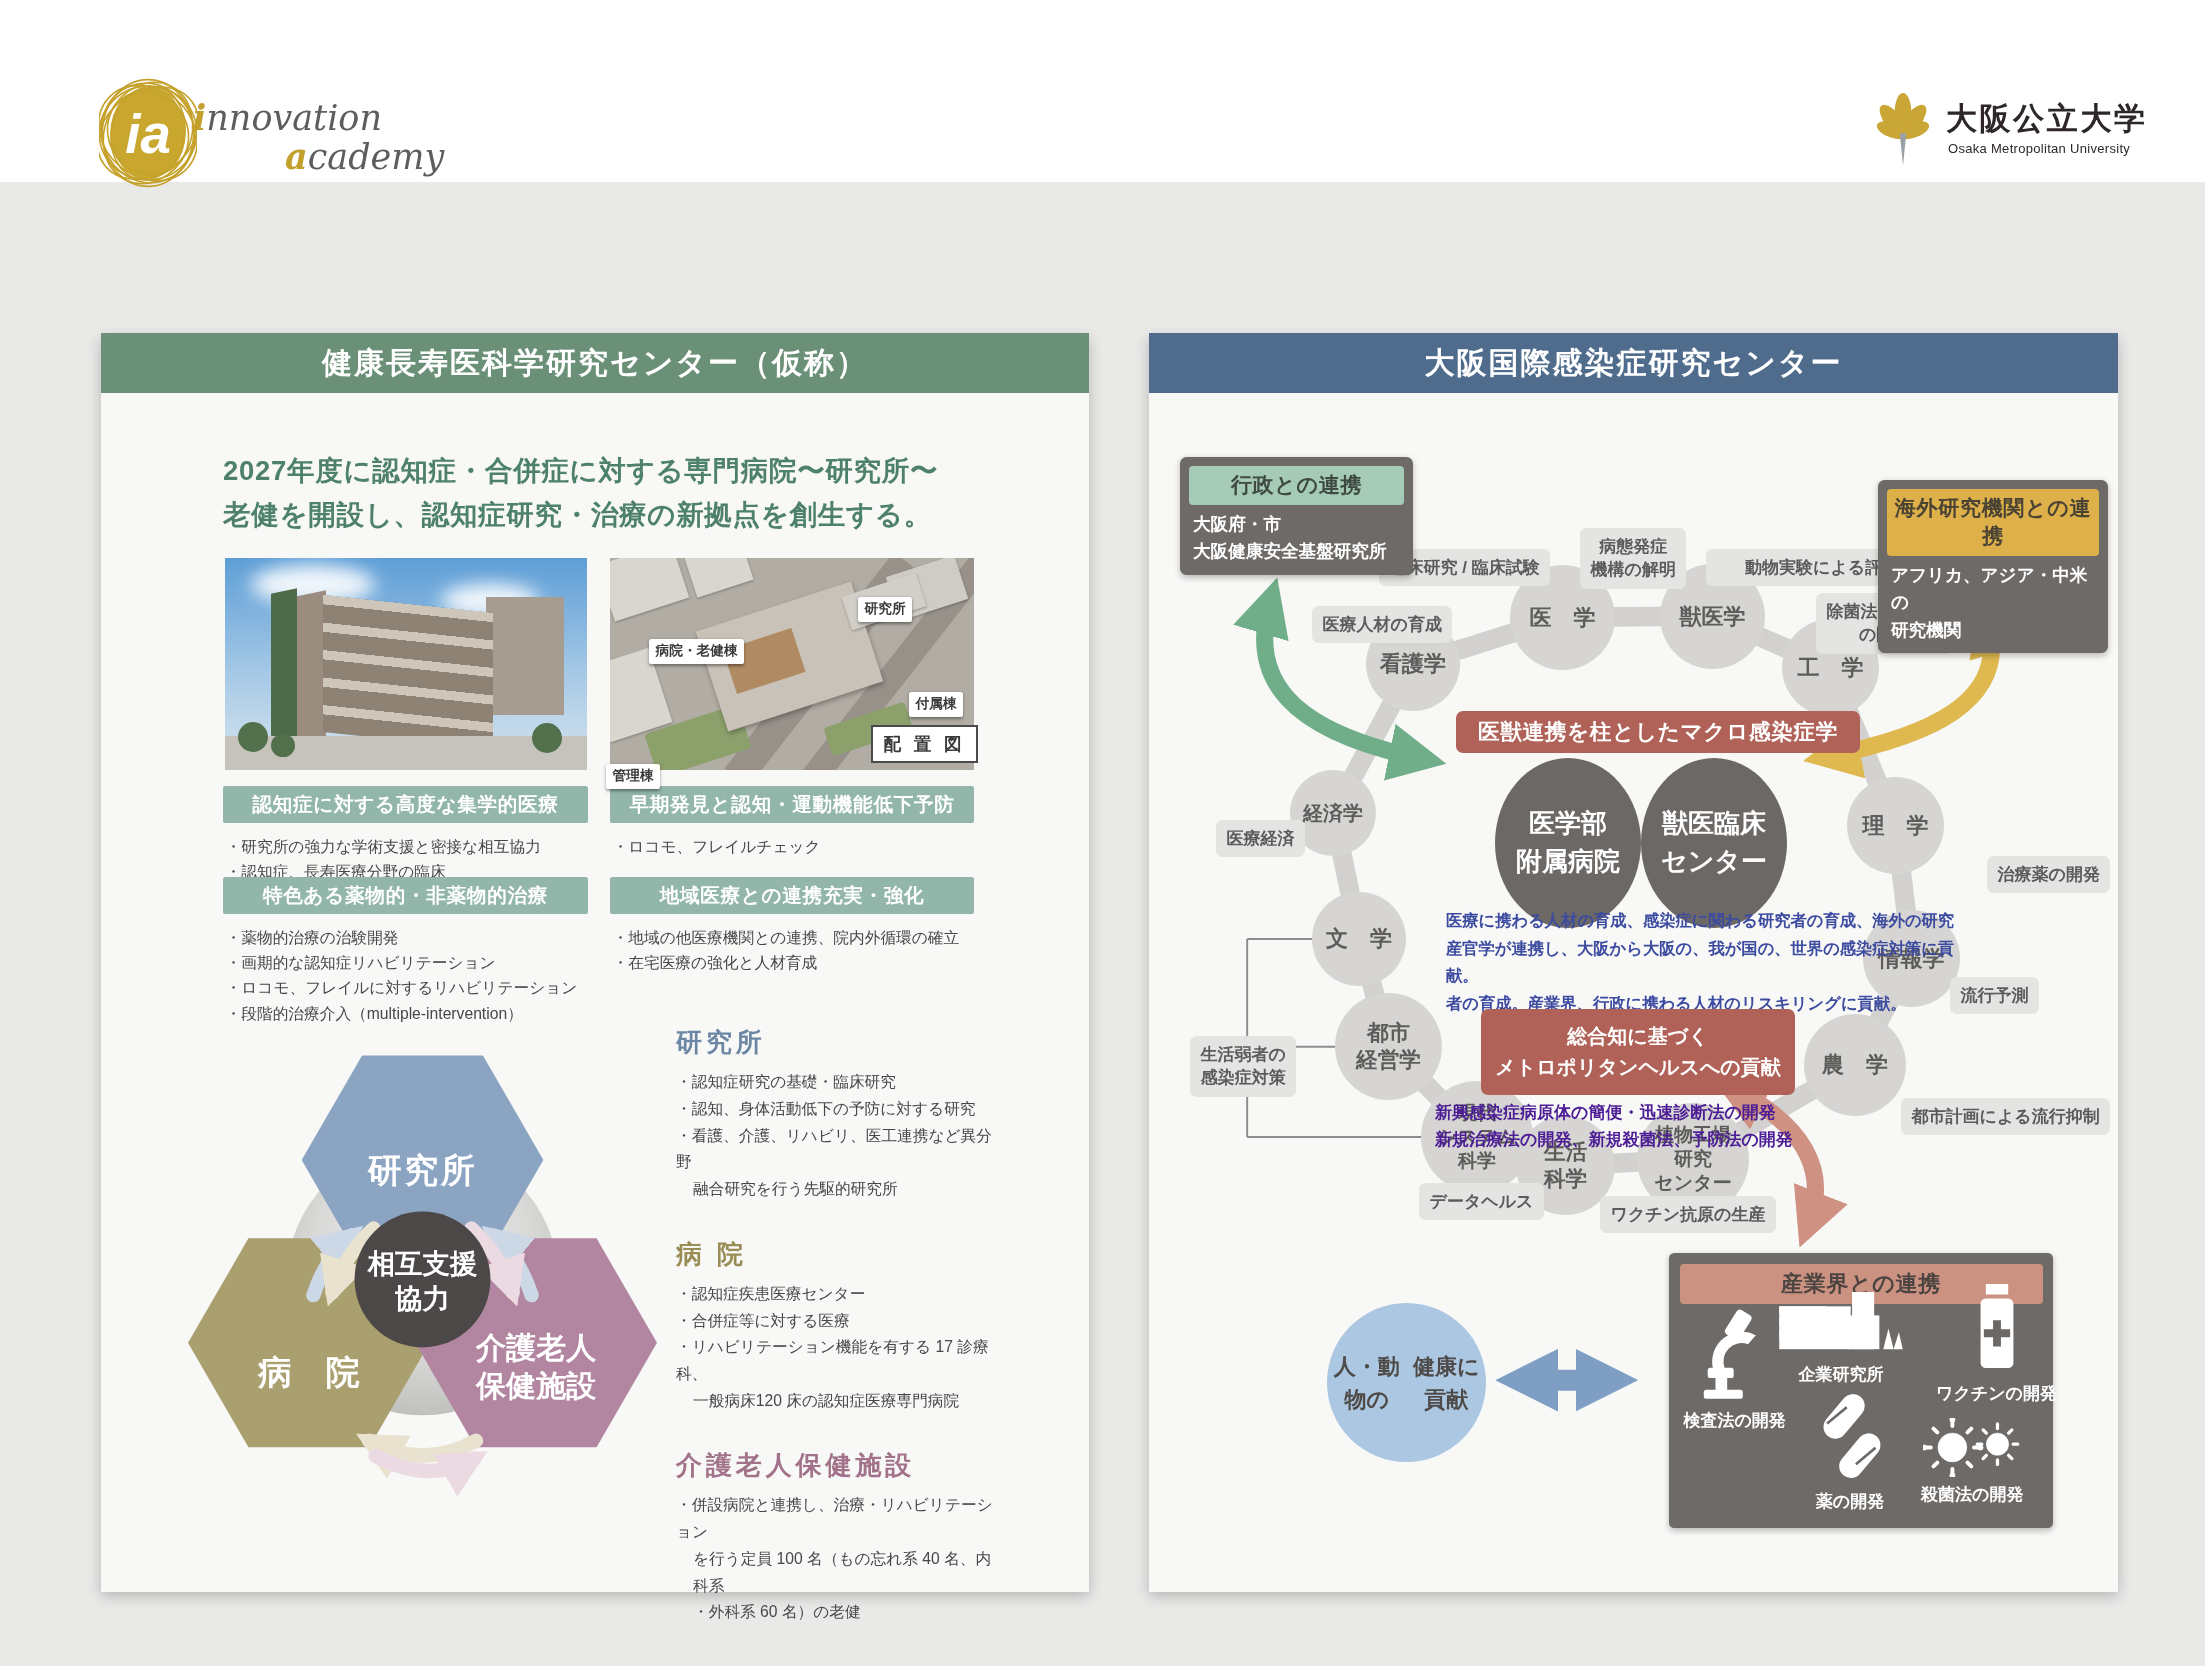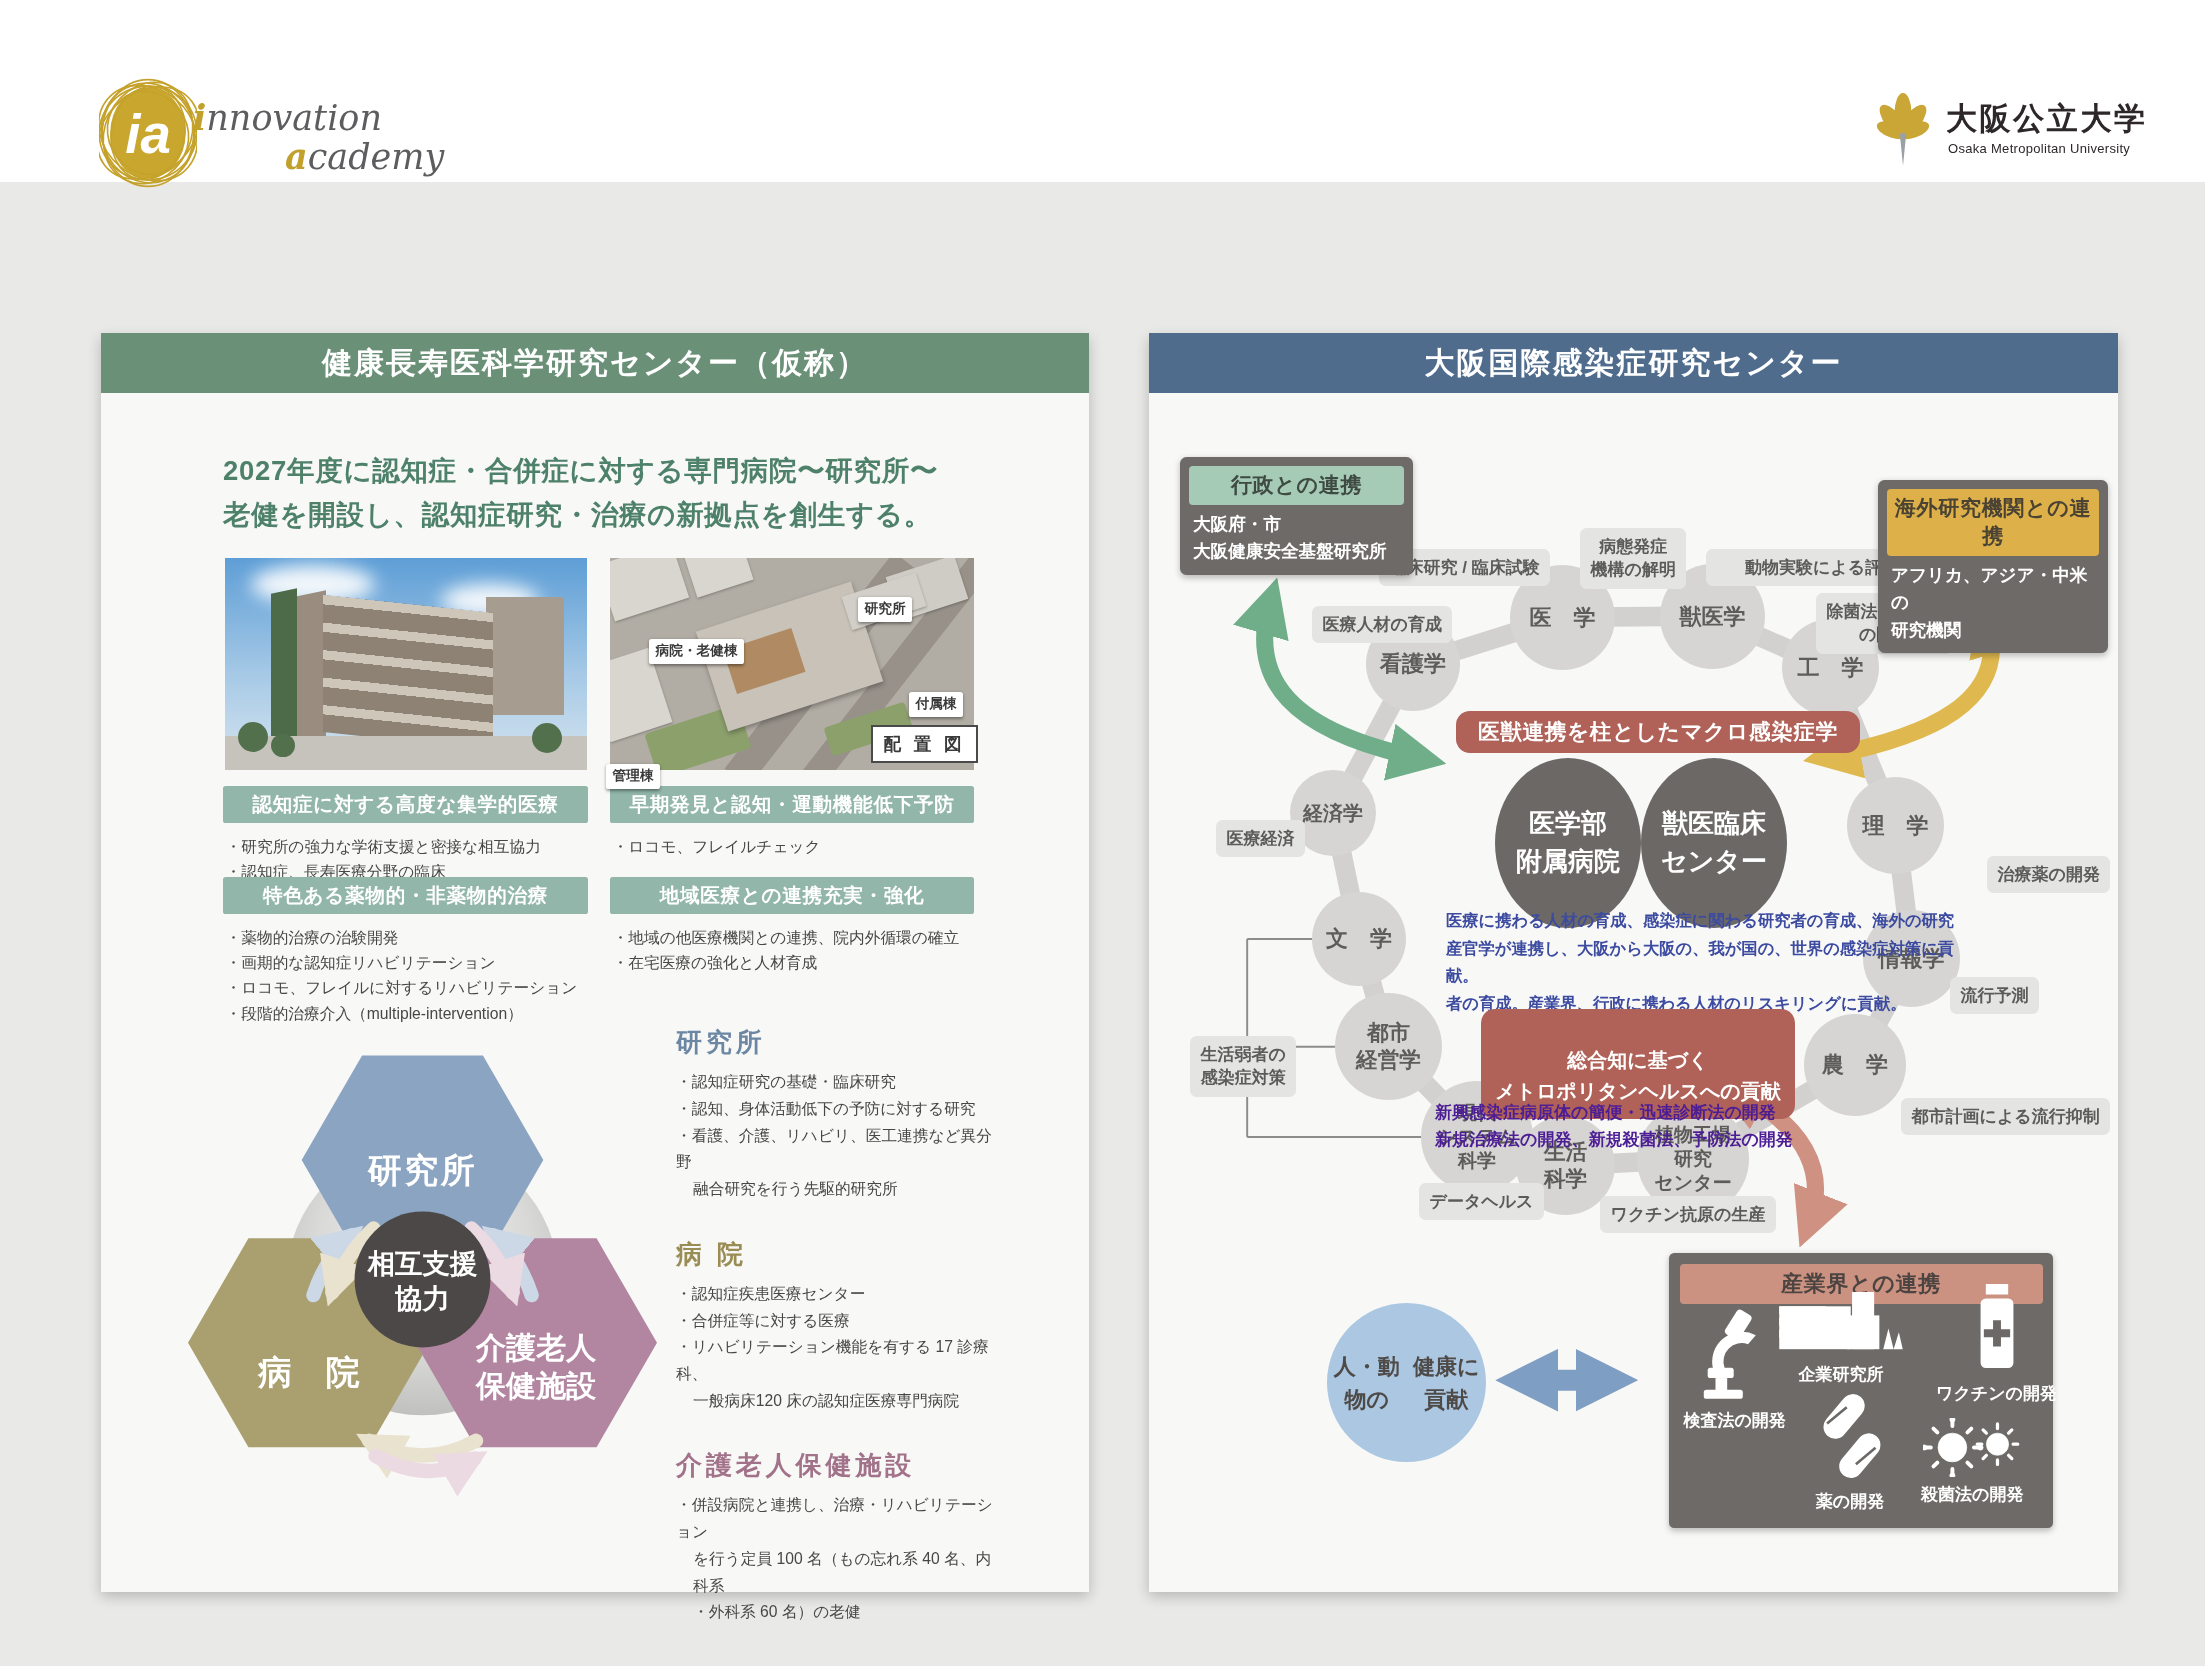--- a/index.html
+++ b/index.html
@@ -68,21 +68,21 @@
     padding:5.2px 0;letter-spacing:0.7px;}
   .darkbox .body{color:#fff;font-size:17.6px;font-weight:bold;line-height:1.55;margin:1.3px 13px 9.2px 13px;}
   #govbox{left:31px;top:124px;width:233px;}
   #govbox .head{background:#a5cab6;color:#3e4a42;}
   #ovsbox{left:729px;top:147px;width:230px;}
   #ovsbox .head{background:#ddb04a;color:#4a4334;}
   .circle{position:absolute;border-radius:50%;background:#d6d5d3;color:#5d5c5b;font-weight:bold;
     display:flex;align-items:center;justify-content:center;text-align:center;z-index:2;line-height:1.25;}
   .dcircle{position:absolute;border-radius:50%;background:#6c6866;color:#fff;font-weight:bold;
     display:flex;align-items:center;justify-content:center;text-align:center;z-index:3;font-size:26px;line-height:1.45;}
-  .redband{position:absolute;background:#b06258;color:#fff;font-weight:bold;text-align:center;z-index:6;border-radius:14px;}
+  .redband{position:absolute;background:#b06258;color:#fff;font-weight:bold;text-align:center;z-index:6;border-radius:7px;}
   #macro{left:307px;top:378px;width:404px;height:42px;font-size:21.6px;line-height:42px;letter-spacing:0.7px;}
   #metro{left:332px;top:676px;width:314px;font-size:20px;line-height:1.55;padding:11.8px 0;}
   #mission{left:297px;top:574px;width:536px;font-size:16.3px;font-weight:bold;color:#3c4ba0;line-height:1.7;z-index:6;}
   #metronotes{left:286px;top:766px;font-size:17px;font-weight:bold;color:#4c1d95;line-height:1.6;z-index:6;}
   #indbox{left:520px;top:920px;width:384px;height:275px;border-radius:5.2px;}
   #indbox .head{background:#cb9181;color:#4c4441;font-size:22px;margin:10.5px;}
   .ind-item{position:absolute;text-align:center;color:#fff;}
   .ind-item .lbl{color:#fff;font-size:17px;font-weight:bold;margin-top:3.9px;white-space:nowrap;}
   #bluecircle{left:178px;top:970px;width:159px;height:159px;border-radius:50%;background:#abc7e1;z-index:4;
     display:flex;align-items:center;justify-content:center;text-align:center;color:#4e4a48;font-size:22px;font-weight:bold;line-height:1.5;}
@@ -443,21 +443,21 @@
       </div>
   </div>
 
   <div id="macro" class="redband">医獣連携を柱としたマクロ感染症学</div>
   <div id="mission" class="abs">
       <span style="display: block;">医療に携わる人材の育成、感染症に関わる研究者の育成、海外の研究</span>
       <span style="display: block;">産官学が連携し、大阪から大阪の、我が国の、世界の感染症対策に貢献。</span>
       <span style="display: block;">者の育成。産業界、行政に携わる人材のリスキリングに貢献。</span>
     </div>
   <div id="metro" class="redband">
-      <span style="display: block; margin-top: 24px;">総合知に基づく</span>
+      <span style="display: block;">総合知に基づく</span>
       <span style="display: block;">メトロポリタンヘルスへの貢献</span>
     </div>
   <div id="metronotes" class="abs">
       <span style="display: block;">新興感染症病原体の簡便・迅速診断法の開発</span>
       <span style="display: block;">新規治療法の開発、新規殺菌法、予防法の開発</span>
     </div>
 
   <div id="indbox" class="darkbox">
     <div class="head">産業界との連携</div>
     <div id="ind-items">

